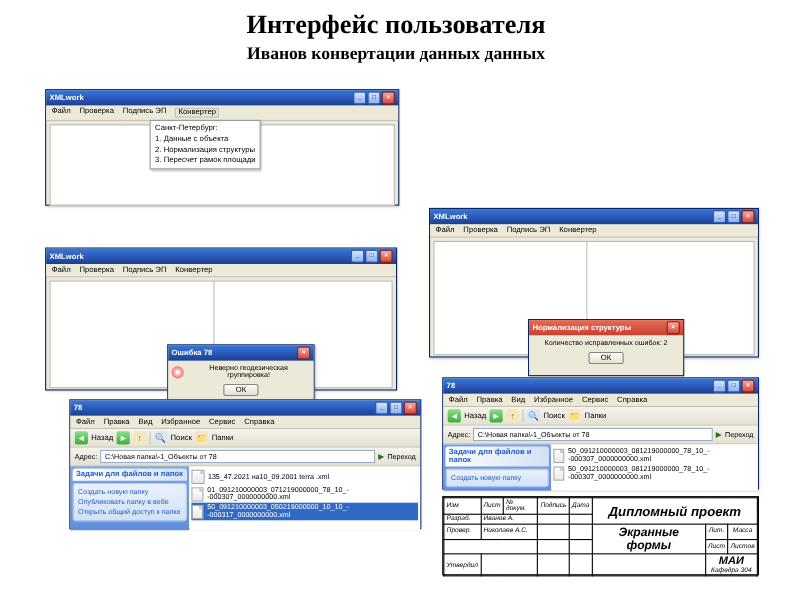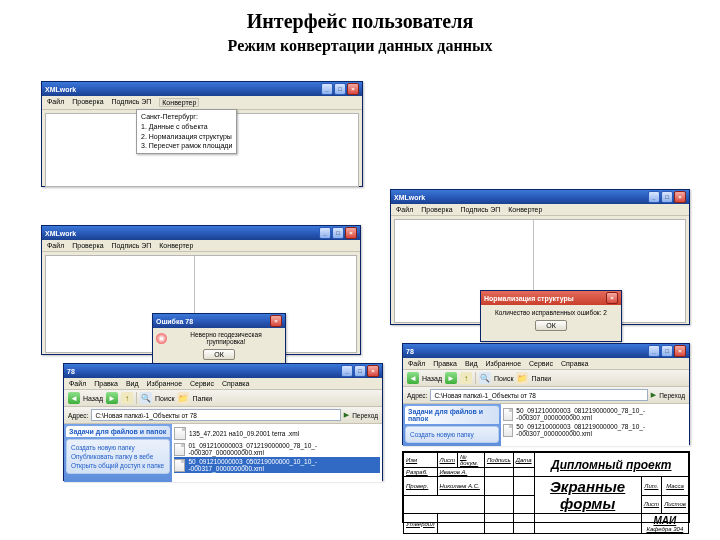--- a/index.html
+++ b/index.html
@@ -5,21 +5,21 @@
   body {
     margin: 0;
     padding: 0;
     width: 720px;
     height: 540px;
     font-family: Tahoma, Arial, sans-serif;
     background: #fff;
     position: relative;
     overflow: hidden;
   }
-  .slide-title { text-align: center; font-weight: bold; font-size: 20px; margin-top: 10px; font-family: "Times New Roman", serif; }
+  .slide-title { text-align: center; font-weight: bold; font-size: 24px; margin-top: 10px; font-family: "Times New Roman", serif; }
   .slide-subtitle { text-align: center; font-weight: bold; font-size: 16px; margin-top: 4px; font-family: "Times New Roman", serif; }
 
   
   .win {
     position: absolute;
     border: 1px solid #0a246a;
     background: #ece9d8;
     box-shadow: 1px 1px 2px rgba(0,0,0,0.25);
     font-size: 7px;
   }
@@ -135,33 +135,33 @@
   .file-icon-xml::after{content:""; position:absolute; top:0; right:0; width:3px; height:3px; background:#ccc;}
 
   
   .cartouche {
     position: absolute;
     border: 1px solid #000;
     font-size: 7px;
     background: #fff;
   }
   .cartouche table { border-collapse: collapse; width:100%; height:100%;}
-  .cartouche td { border: 1px solid #000; padding: 1px 2px; vertical-align: middle; font-style: italic; text-decoration: underline;}
+  .cartouche td { border: 1px solid #000; padding: 1px 2px; vertical-align: middle; font-style: italic;}
   .cartouche .big { font-weight: bold; font-style: italic; font-size: 12px; text-align:center;}
-  .cartouche .mid { font-weight: bold; font-style: italic; font-size: 15px; text-align:center;}
+  .cartouche .mid { font-weight: bold; font-style: italic; font-size: 11px; text-align:center;}
   .cartouche .mai { font-weight: bold; font-style: italic; font-size: 10px; text-align:center;border-radius:10px;}
   .cartouche .small { font-size:6px;}
 
   .splitterV { position:absolute; top:0; bottom:0; width:1px; background:#c0c0c0; }
 </style>
 </head>
 <body>
 
 <div class="slide-title">Интерфейс пользователя</div>
-<div class="slide-subtitle">Режим конвертации данных данных</div>
+<div class="slide-subtitle">Иванов конвертации данных данных</div>
 
 <div class="win" style="left:41px; top:81px; width:320px; height:104px;">
   <div class="titlebar">
     <span>XMLwork</span>
     <div class="titlebtns">
       <div class="tbtn">_</div>
       <div class="tbtn">□</div>
       <div class="tbtn close">×</div>
     </div>
   </div>

